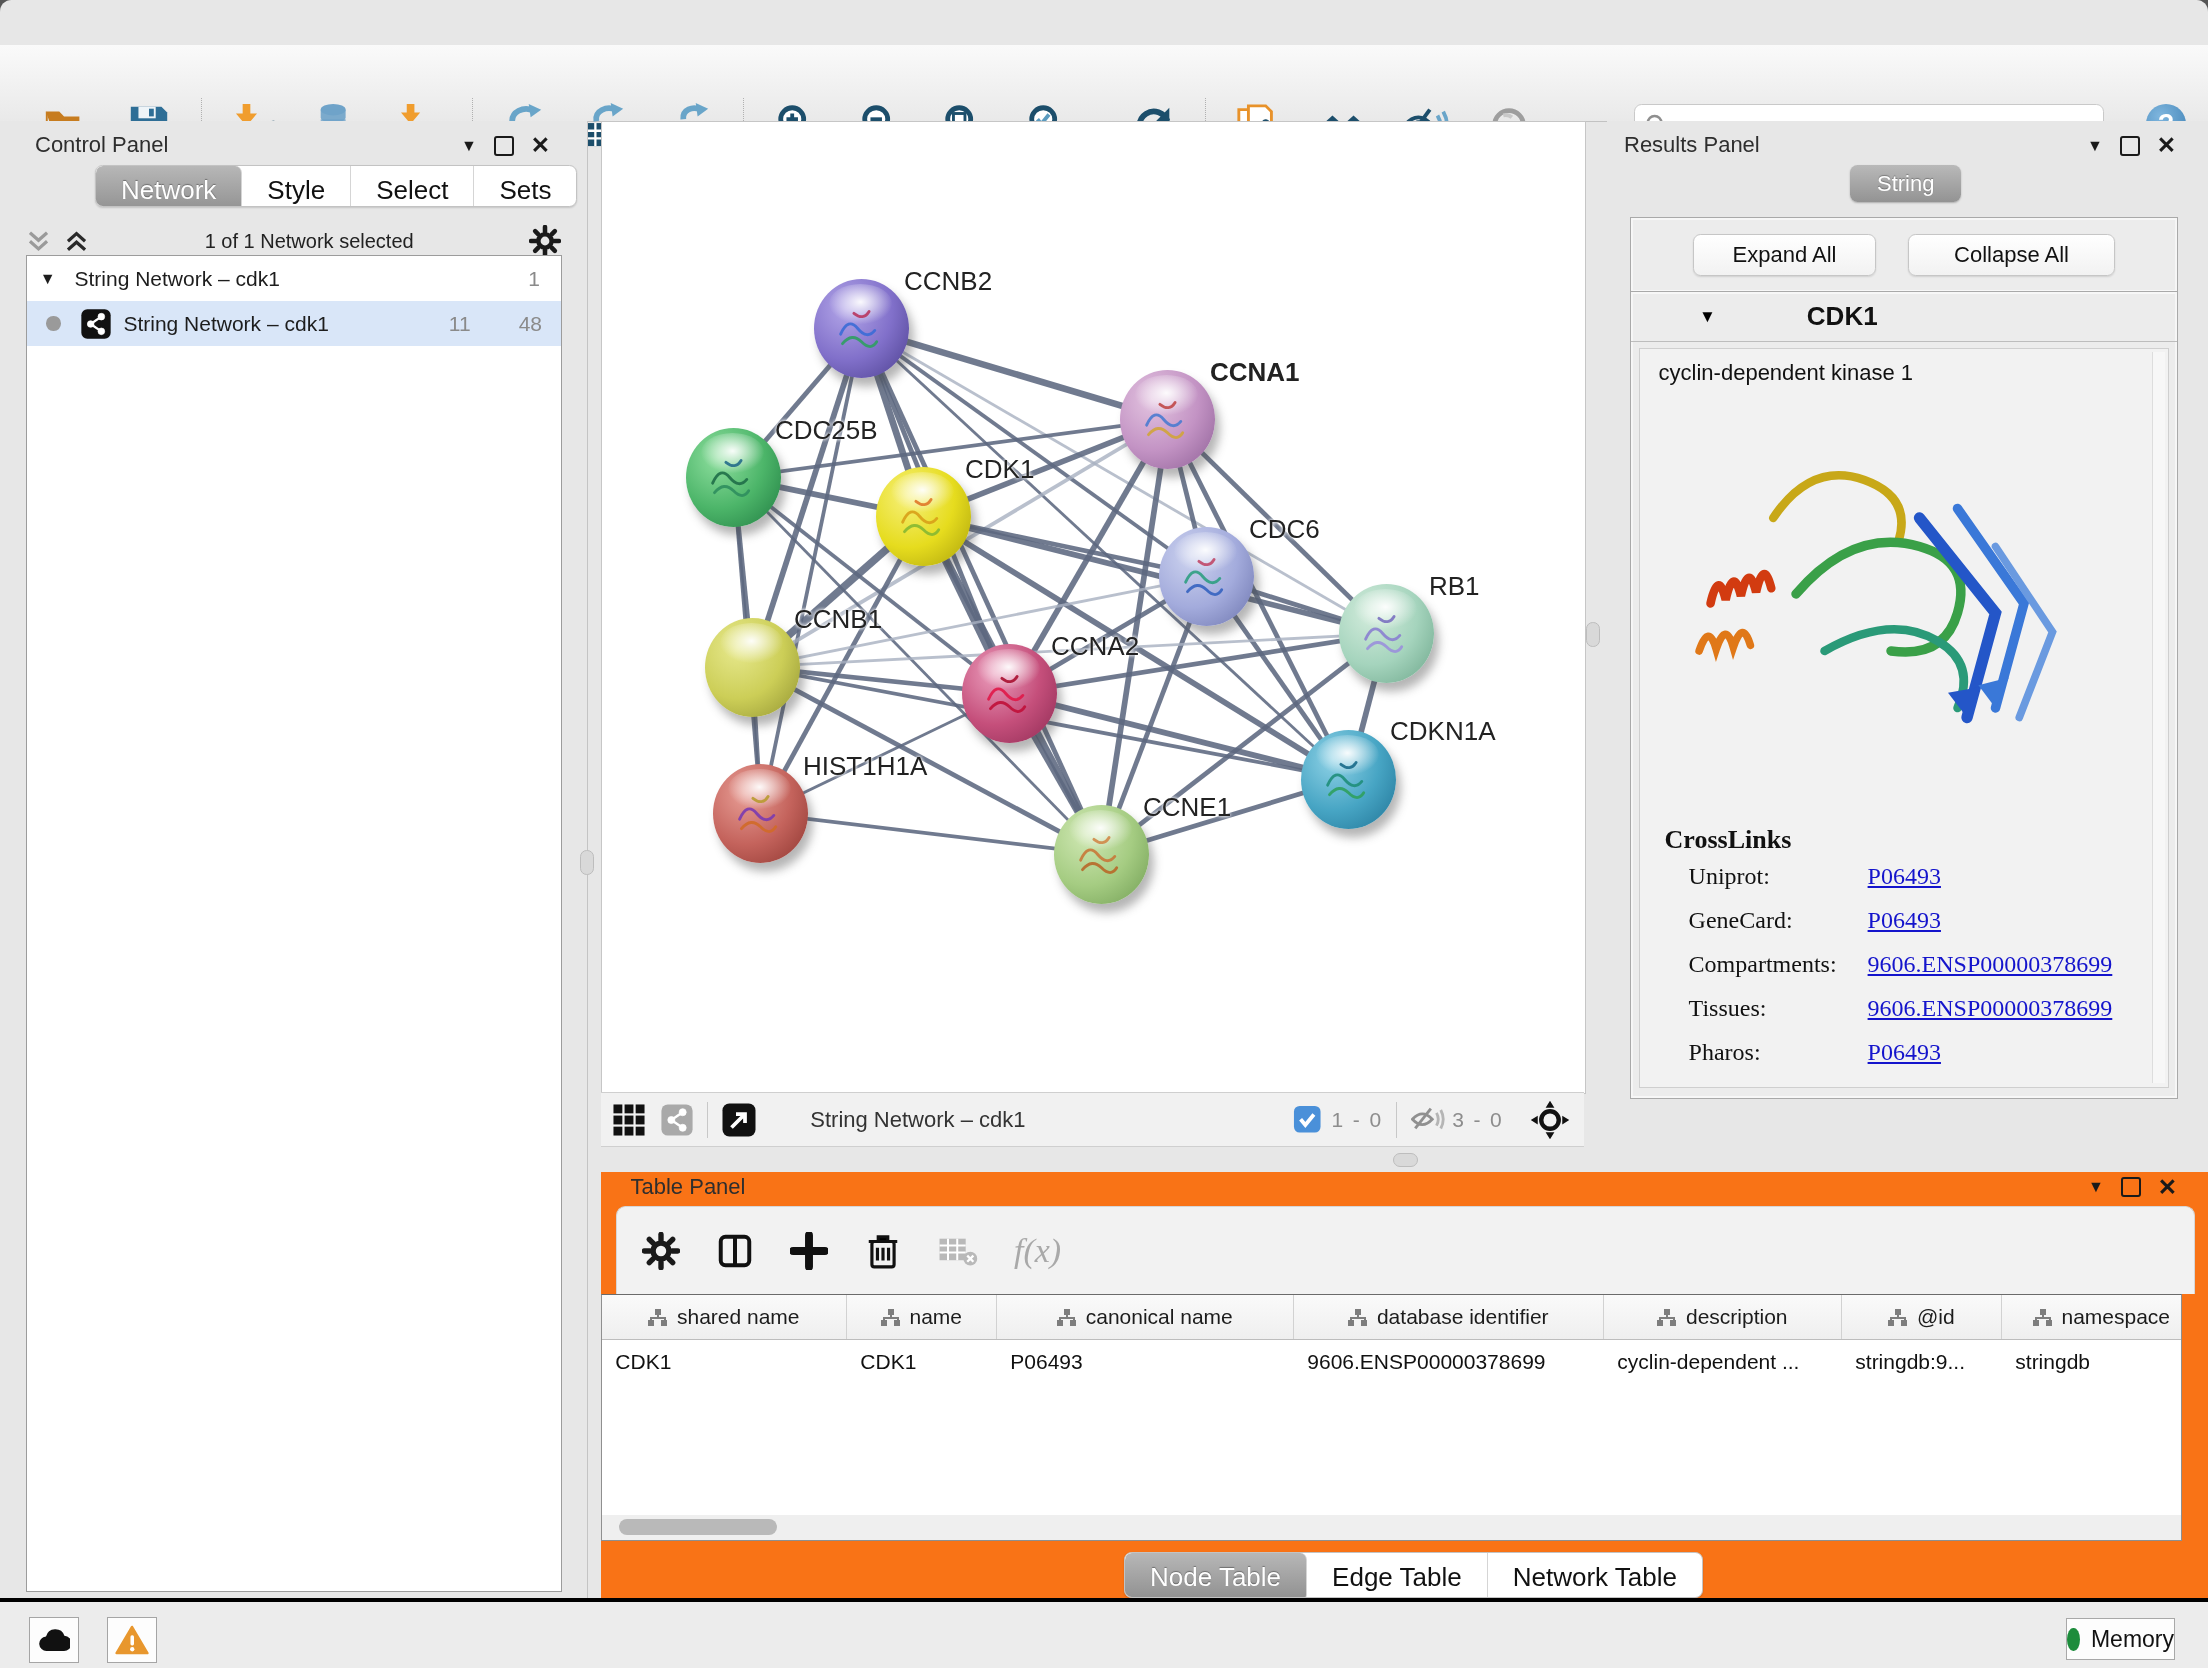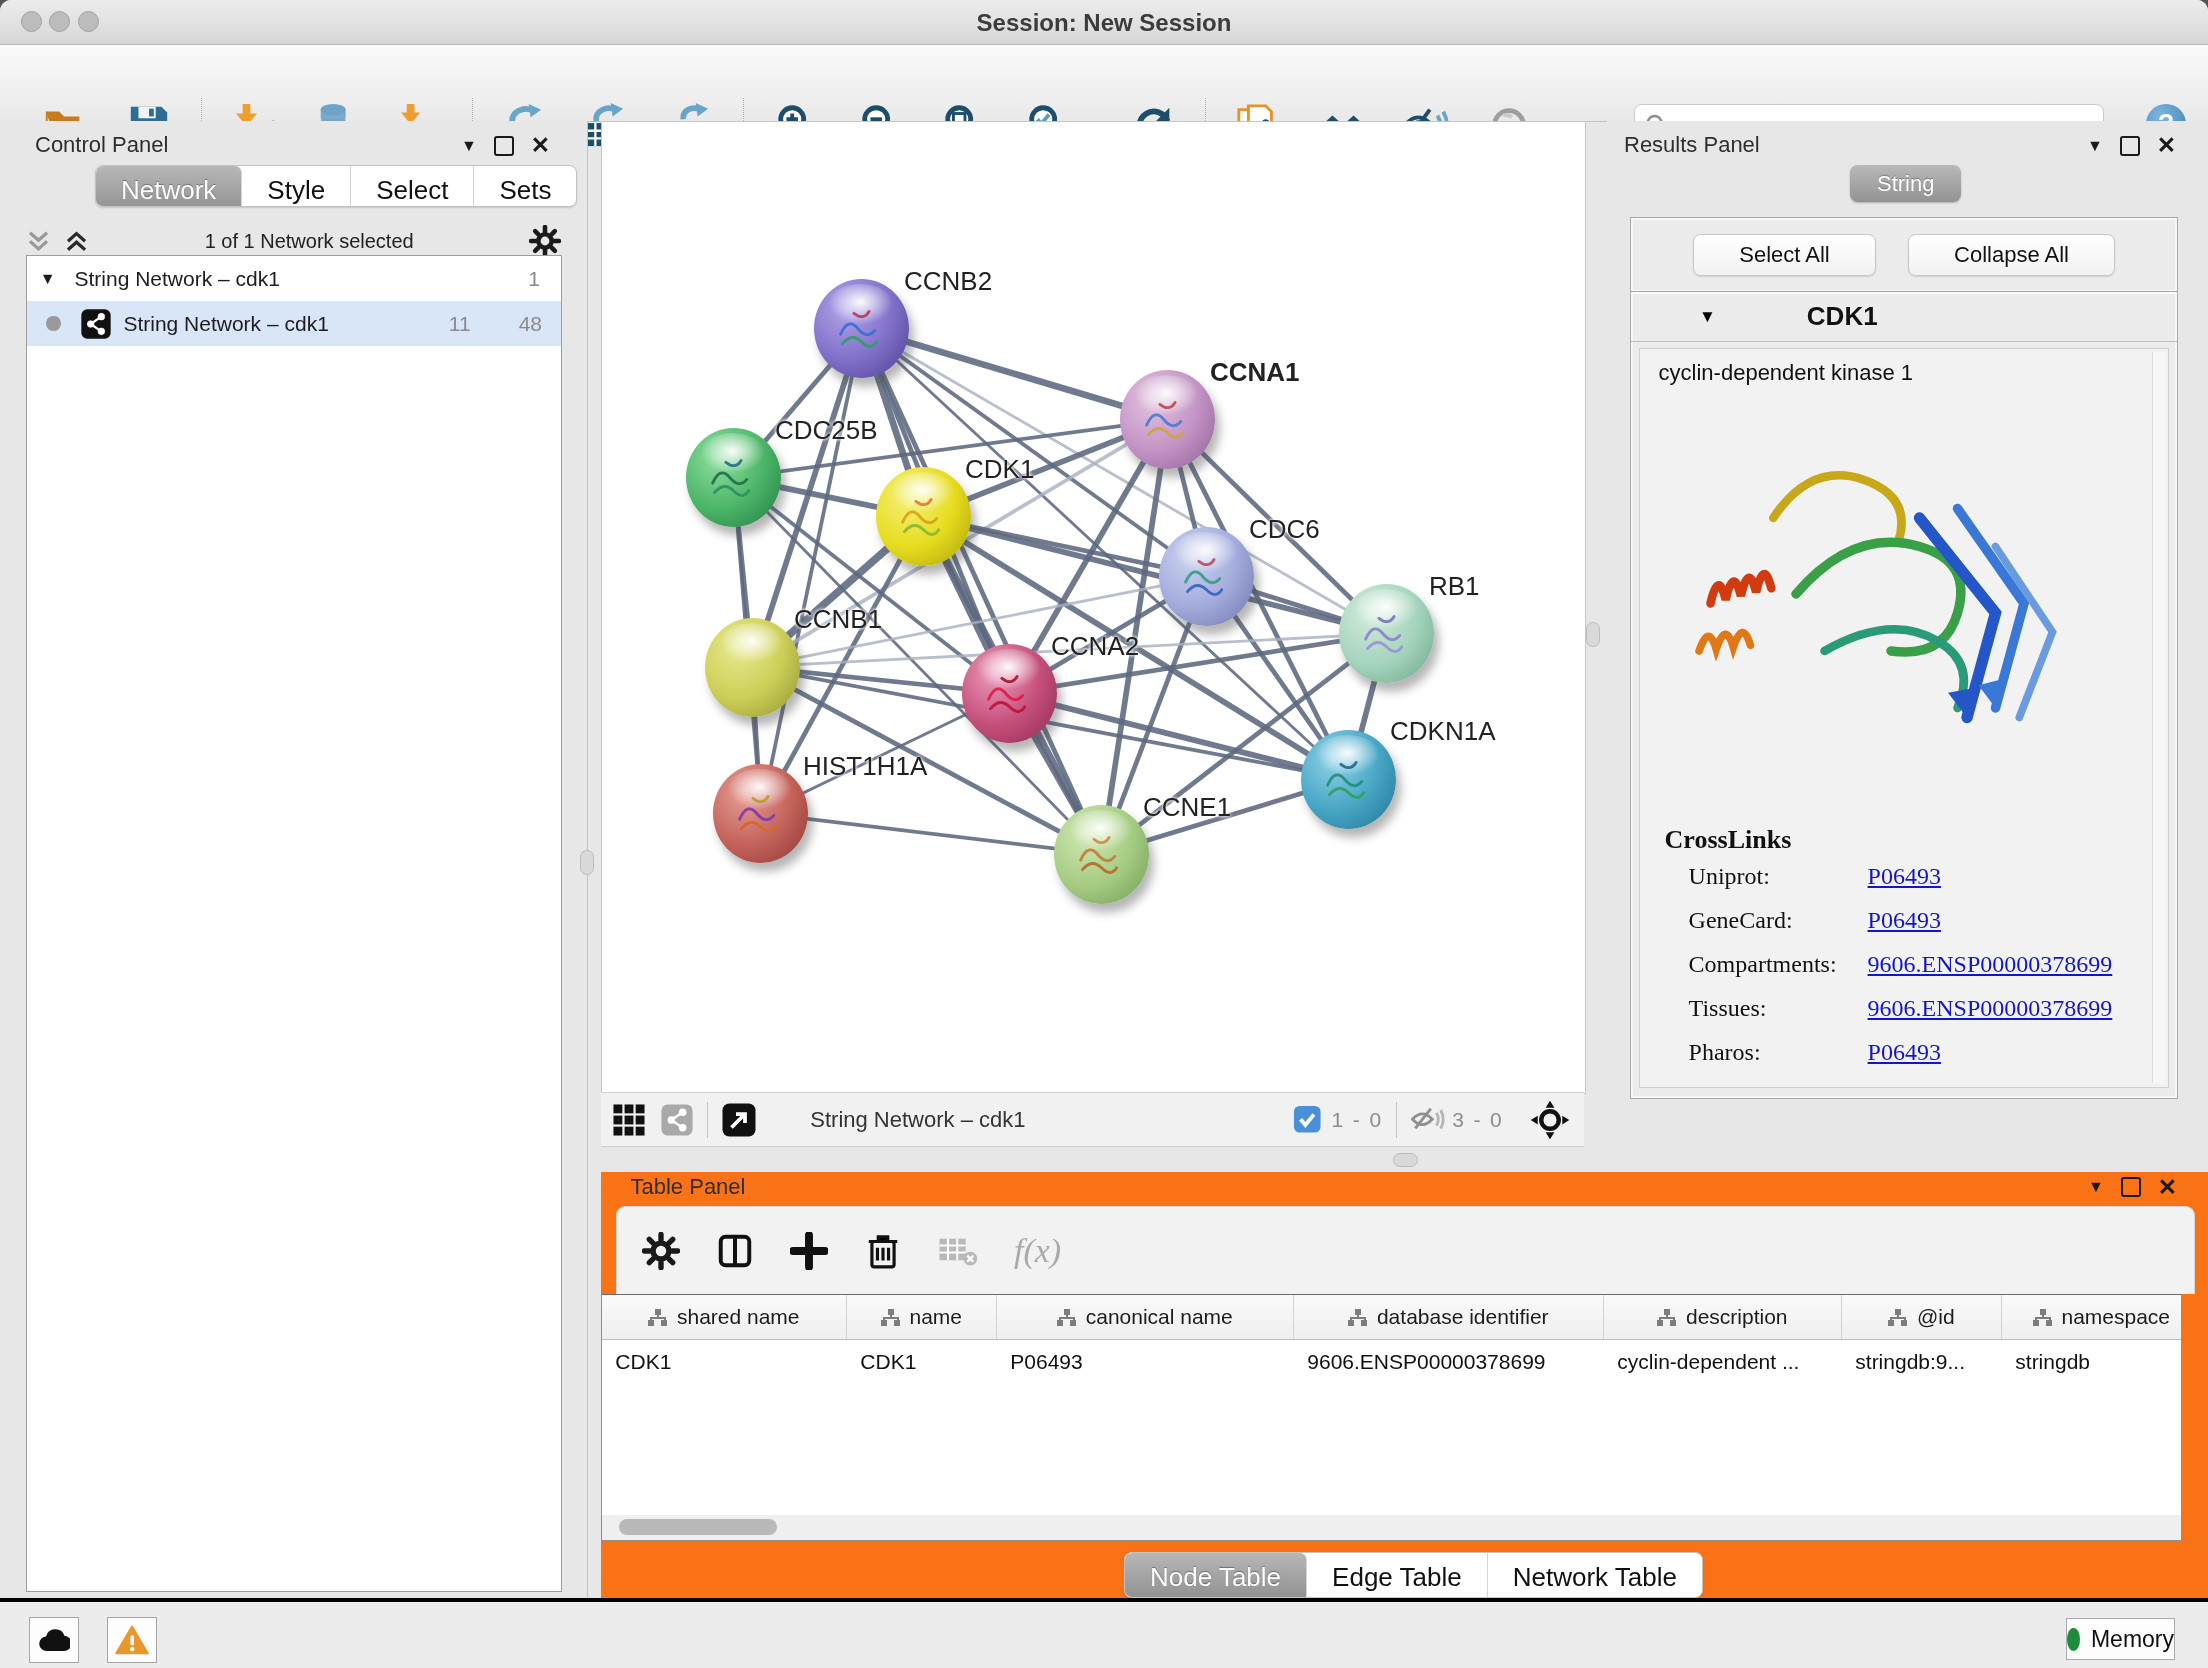--- a/index.html
+++ b/index.html
@@ -90,26 +90,20 @@
         <rect x="7" y="0" width="6" height="6"></rect>
         <rect x="0" y="11" width="6" height="6"></rect>
         <rect x="13" y="11" width="6" height="6"></rect>
         <path d="M10 6v3M3 11V9h14v2" stroke="#7d7d7d" stroke-width="2" fill="none"></path>
       </g>
   </defs>
 </svg>
 
 <div id="app">
 
-  <div class="abs titlebar">
-    <div class="abs tl" style="left:21px"></div>
-    <div class="abs tl" style="left:49px"></div>
-    <div class="abs tl" style="left:78px"></div>
-    <div class="abs wintitle">Session: New Session</div>
-  </div>
 
   <div class="abs toolbar">
     <div class="abs tbtn" style="left:42px">
       <svg class="tbi" viewBox="0 0 48 48">
           <path d="M4 10h14l5 5h16v6H8z" fill="#c77c1f"></path>
           <path d="M4 40l7-19h35l-8 19z" fill="#f3a93c"></path>
           <path d="M4 10v30h2V12z" fill="#c77c1f"></path>
         </svg>
     </div>
     <div class="abs tbtn" style="left:126px">
@@ -507,21 +501,21 @@
 
   <div class="abs" style="left:1607px;top:121px;width:601px;height:1051px;background:#e7e7e7;">
     <div class="abs ptitle" style="left:17px;top:11.4px">Results Panel</div>
     <div class="abs pctl" style="left:480px;top:13.3px">
       <span class="pc-collapse">▼</span>
       <span class="pc-float"></span>
       <span class="pc-close">✕</span>
     </div>
     <div class="abs stringtab" style="left:243px;top:44px;">String</div>
     <div class="abs rbox" style="left:23px;top:96px;width:546px;height:74px;display:flex;align-items:center;justify-content:center;gap:32px;">
-      <div class="btnw" style="width:181px;height:40px">Select All</div>
+      <div class="btnw" style="width:181px;height:40px">Expand All</div>
       <div class="btnw" style="width:205px;height:40px">Collapse All</div>
     </div>
     <div class="abs rbox" style="left:23px;top:170px;width:546px;height:806px;">
       <div style="display:flex;align-items:center;height:49px;border-bottom:1px solid #bdbdbd;">
         <span style="margin-left:68px;font-size:17px;">▼</span>
         <span style="margin-left:91px;font-size:26px;font-weight:700;color:#111;">CDK1</span>
       </div>
       <div style="margin:5.7px 7.6px 0 7.6px;background:#f2f2f2;border:1px solid #cfcfcf;height:738px;position:relative;">
         <div style="position:absolute;left:19px;top:11.4px;font-size:22px;color:#111;">cyclin-dependent kinase 1</div>
 

